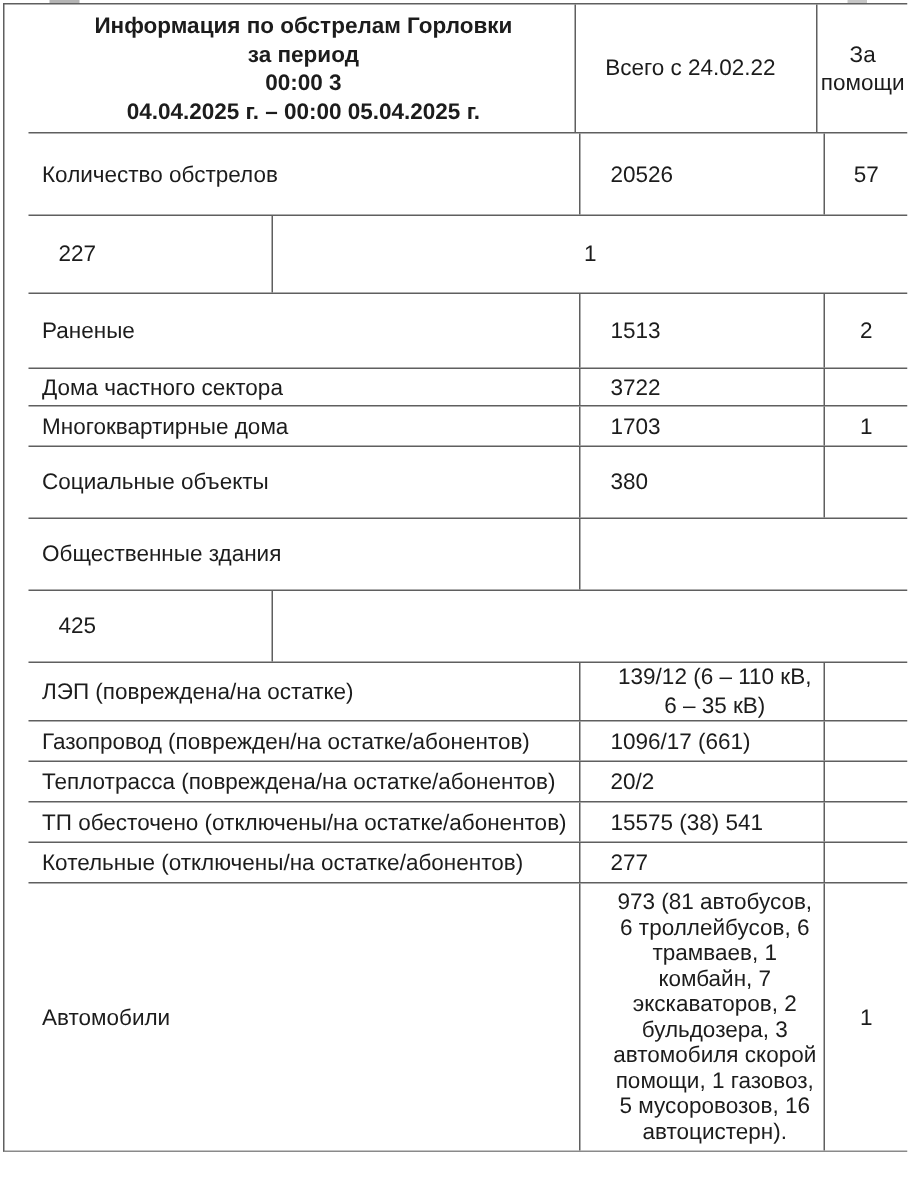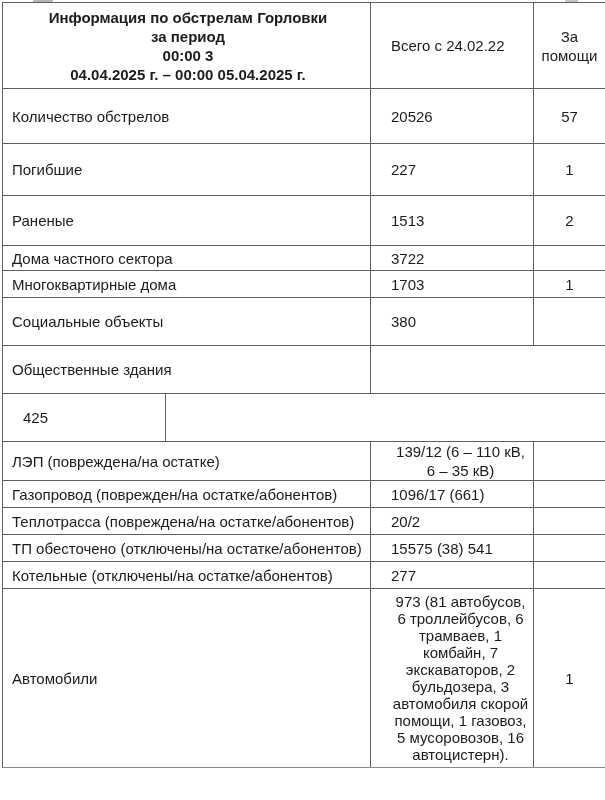--- a/index.html
+++ b/index.html
@@ -15,20 +15,21 @@
   .artifact { position: absolute; top: 0; }
   .artifact.a-left  { left: 33px;  width: 20px; height: 2px; background: #b4b4b4; }
   .artifact.a-right { left: 565px; width: 13px; height: 3px; background: #c6c6c6; }
 
   .tbl {
     position: absolute; left: 2px; top: 2px; width: 603px;
     border-top: 1px solid #5f5f5f;
     border-left: 1px solid #5f5f5f;
     border-bottom: 1px solid #8a8a8a;
     background: #ffffff;
+    padding-left: 16px;
   }
   .row { display: flex; border-bottom: 1px solid #5f5f5f; }
   .row:last-child { border-bottom: none; }
 
   .cell { display: flex; align-items: center; font-size: 15px; line-height: 19px; }
   .c1 { width: 368px; border-right: 1px solid #5f5f5f; justify-content: flex-start;
         padding: 2px 6px 2px 9px; }
   .c2 { width: 146px; border-right: 1px solid #5f5f5f; justify-content: flex-start;
         text-align: center; padding: 1px 3px; margin-left: 17px; }
   .c3 { flex: 1; justify-content: center; text-align: center; padding: 1px 2px; }
@@ -84,23 +85,20 @@
       </div>
       <div class="cell c2">
           <span>20526</span>
         </div>
       <div class="cell c3">
           <span>57</span>
         </div>
     </div>
 
     <div class="row h52">
-      <div class="cell c1">
-        <span>Погибшие</span>
-      </div>
       <div class="cell c2">
           <span>227</span>
         </div>
       <div class="cell c3">
           <span>1</span>
         </div>
     </div>
 
     <div class="row h50">
       <div class="cell c1">

